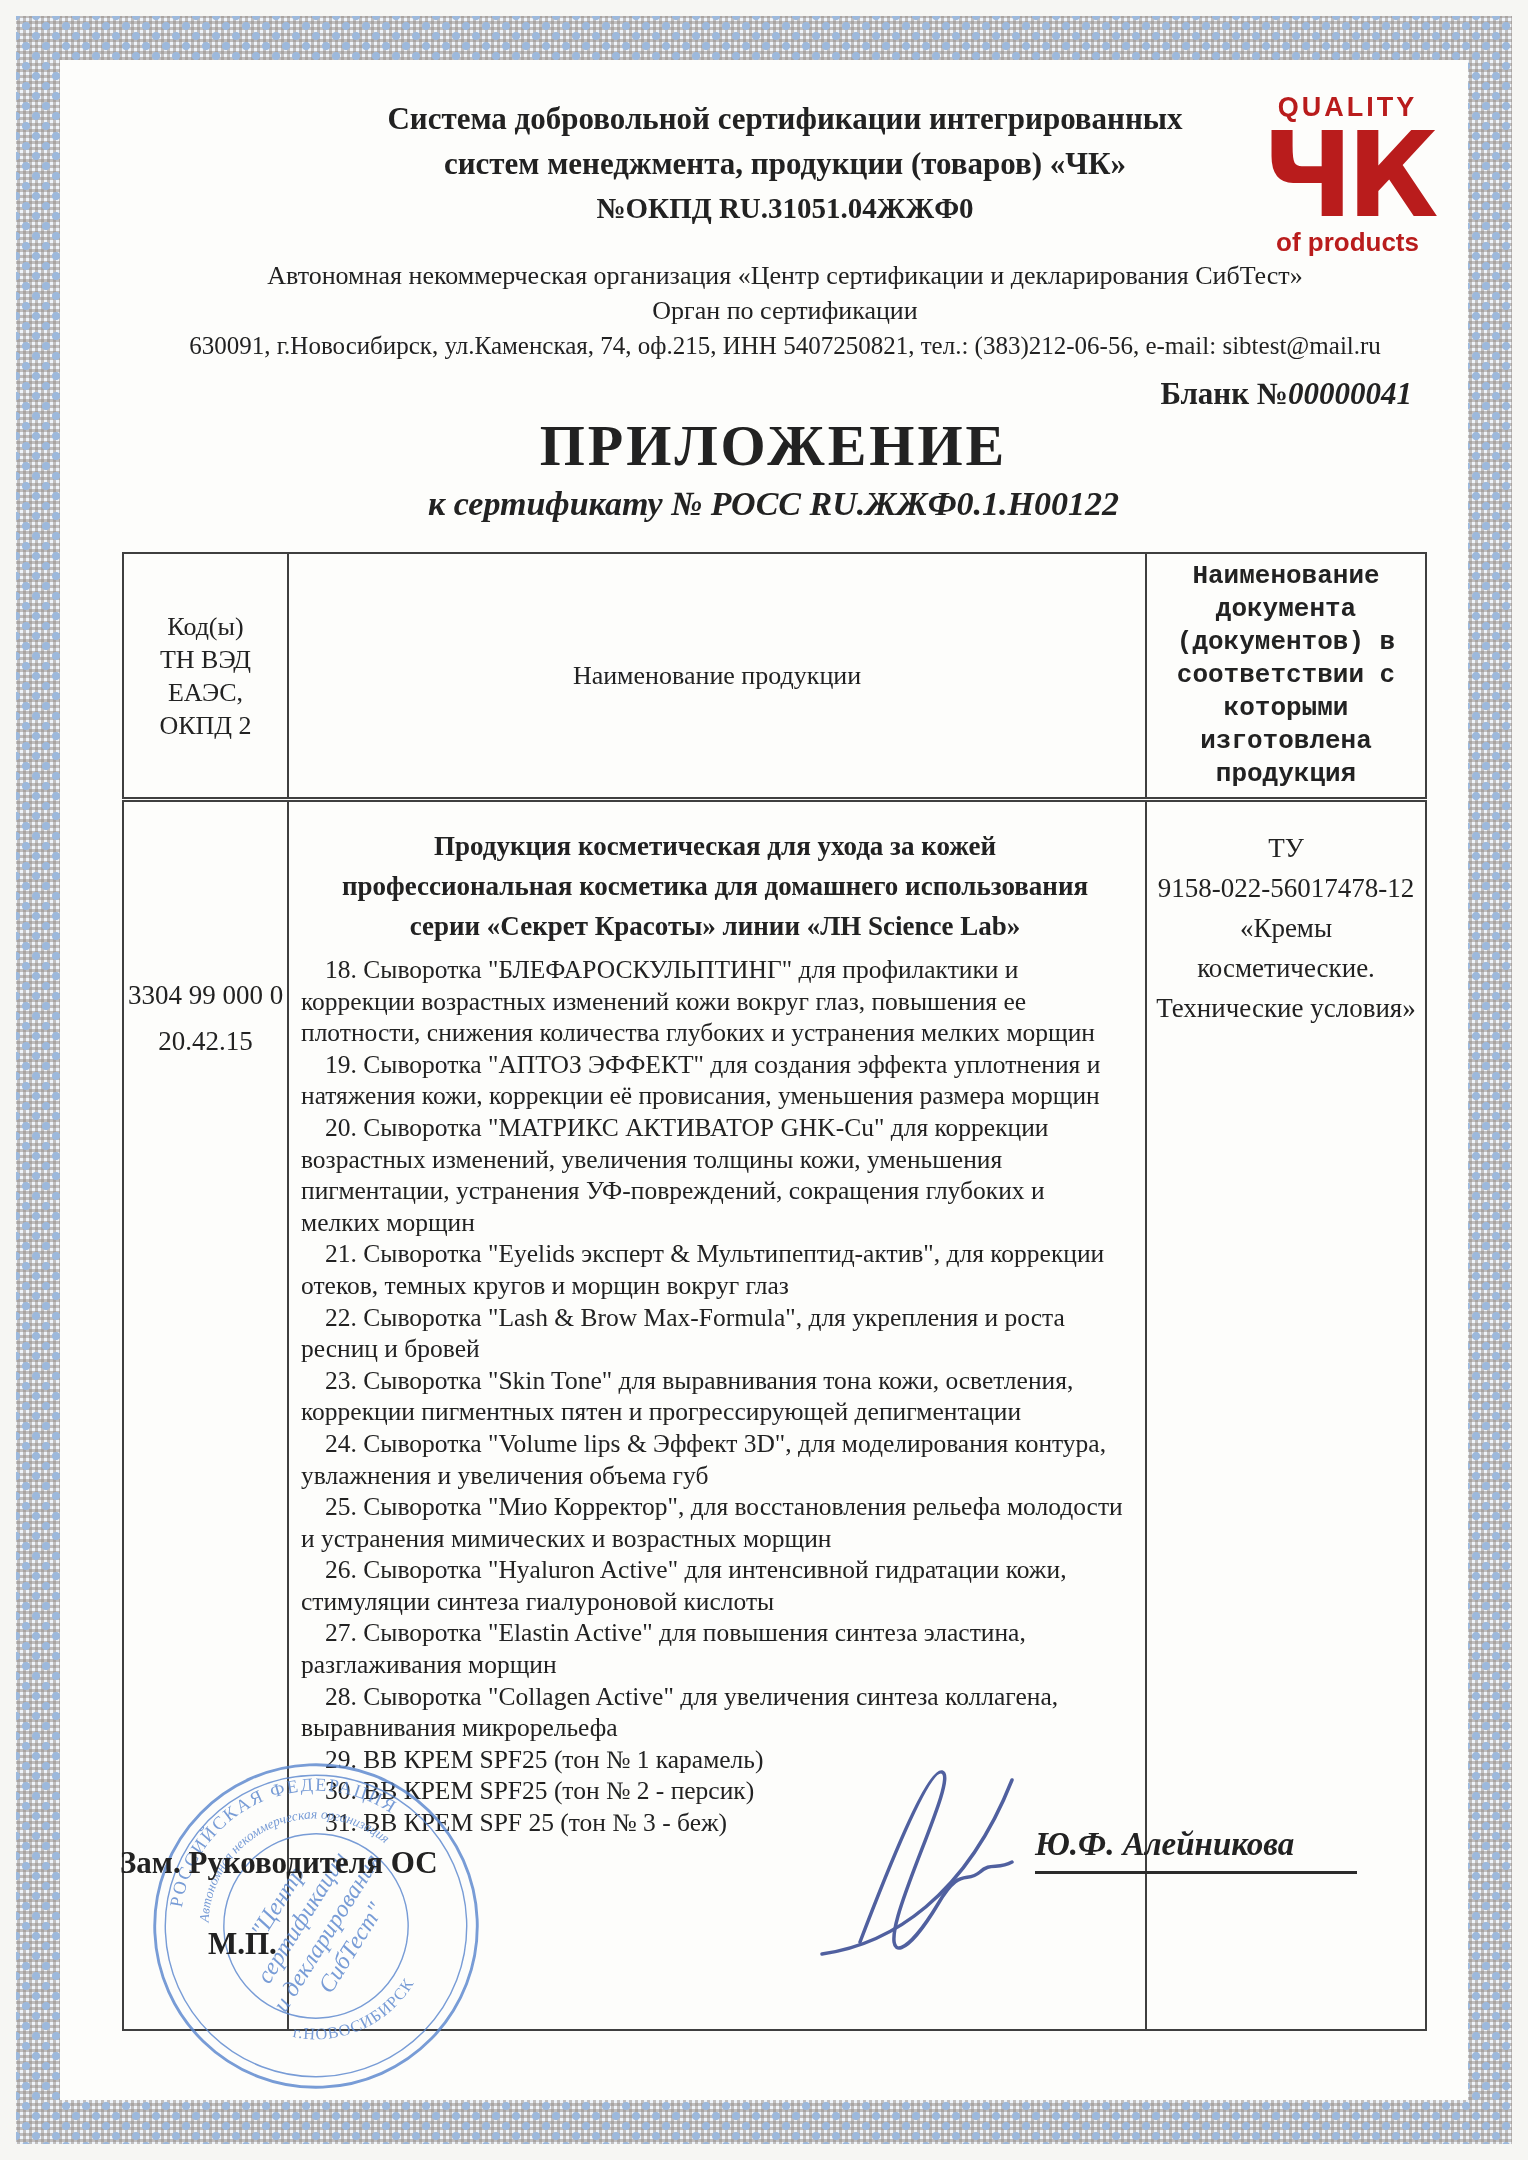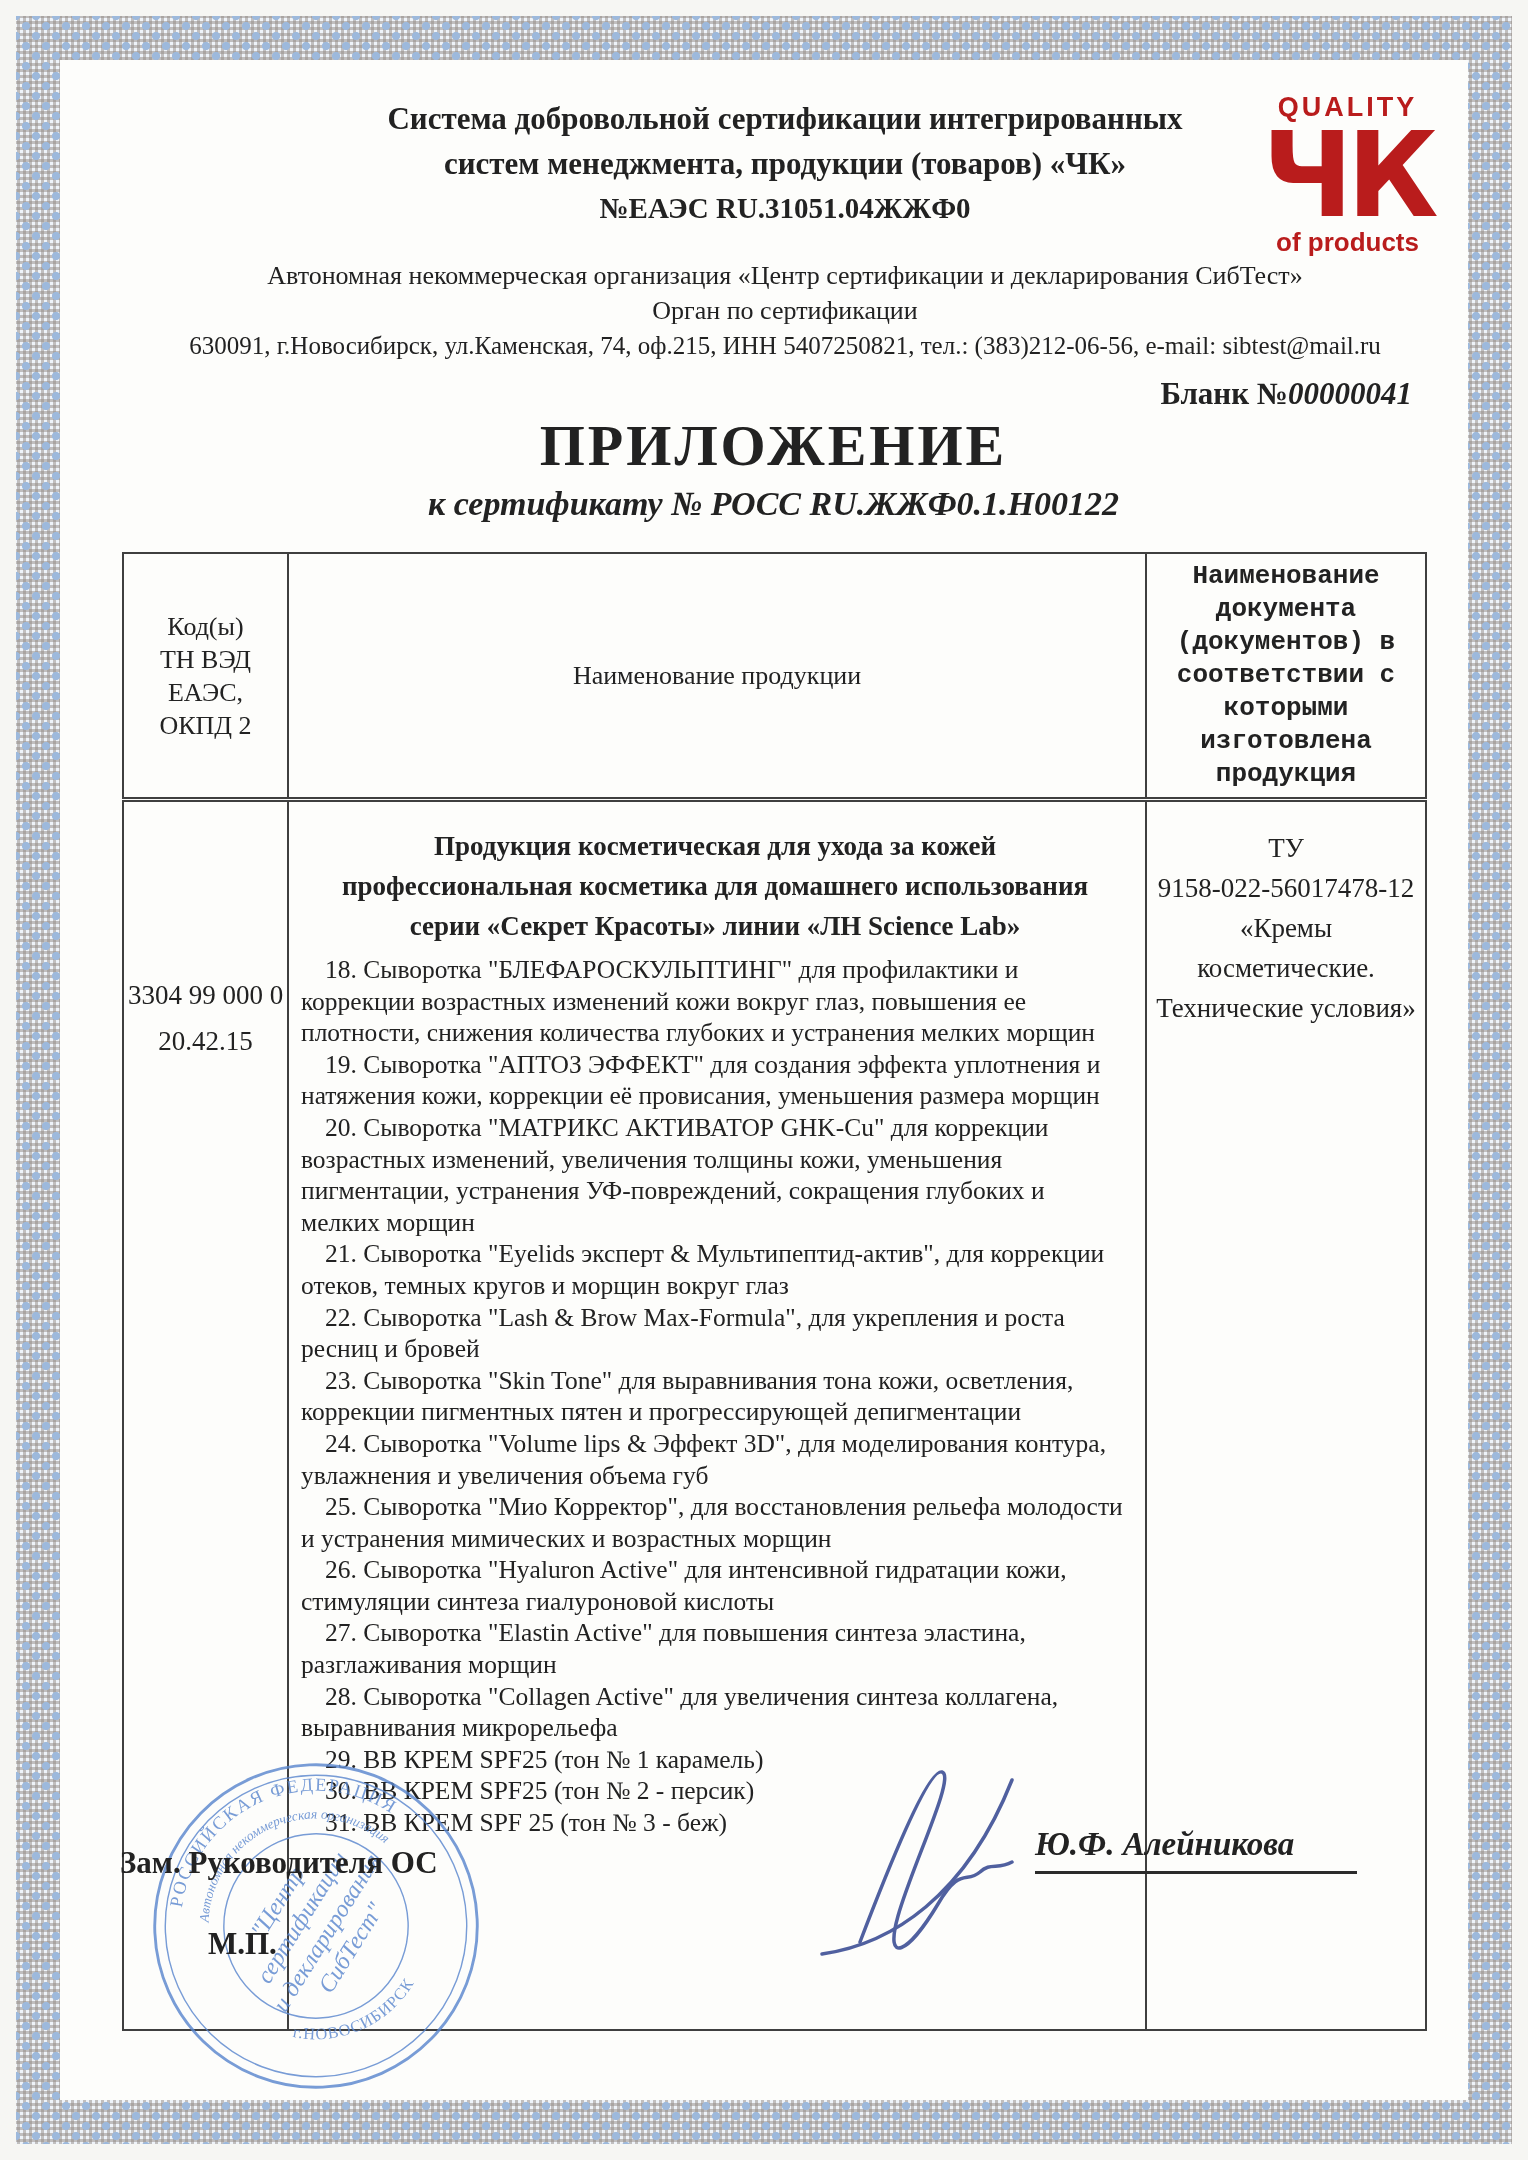--- a/index.html
+++ b/index.html
@@ -75,21 +75,21 @@
 </style>
 </head>
 <body>
 
 <div class="frame"></div>
 <div class="inner"></div>
 
 <div class="abs header-block">
   <div class="hb-bold">Система добровольной сертификации интегрированных</div>
   <div class="hb-bold">систем менеджмента, продукции (товаров) «ЧК»</div>
-  <div class="hb-reg">№ЕАЭС RU.31051.04ЖЖФ0</div>
+  <div class="hb-reg">№ОКПД RU.31051.04ЖЖФ0</div>
   <div class="hb-gap"></div>
   <div class="hb-small">Автономная некоммерческая организация «Центр сертификации и декларирования СибТест»</div>
   <div class="hb-small">Орган по сертификации</div>
   <div class="hb-addr">630091, г.Новосибирск, ул.Каменская, 74, оф.215, ИНН 5407250821, тел.: (383)212-06-56, e-mail: sibtest@mail.ru</div>
 </div>
 
 <div class="abs logo">
   <div class="logo-top">QUALITY</div>
   <div class="logo-mark">ЧК</div>
   <div class="logo-bottom">of products</div>

